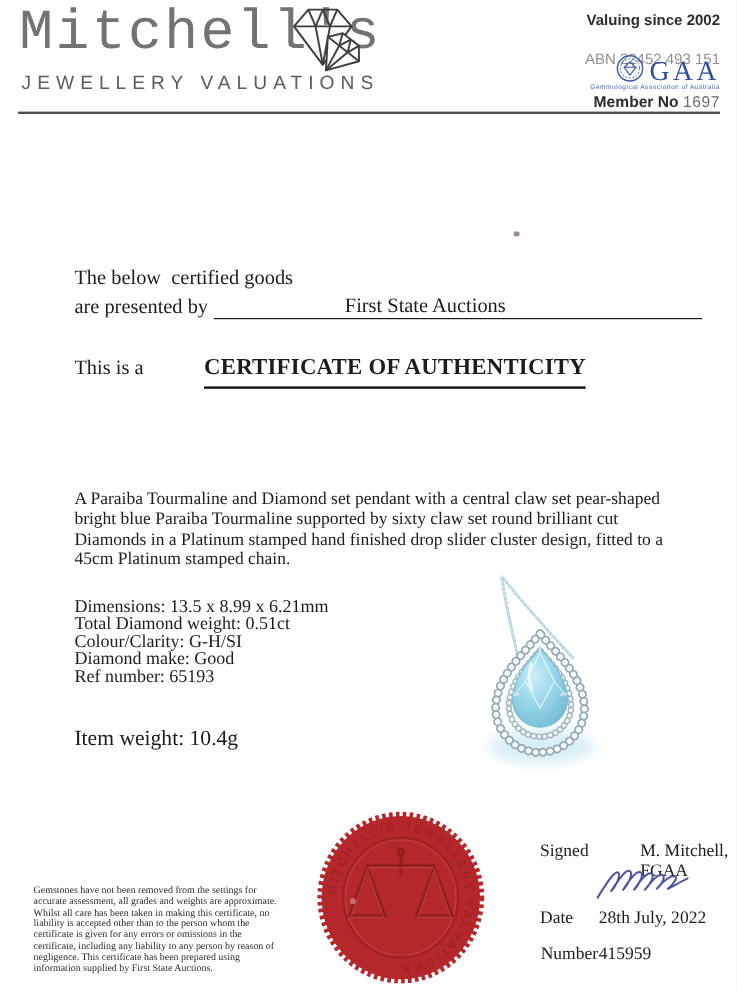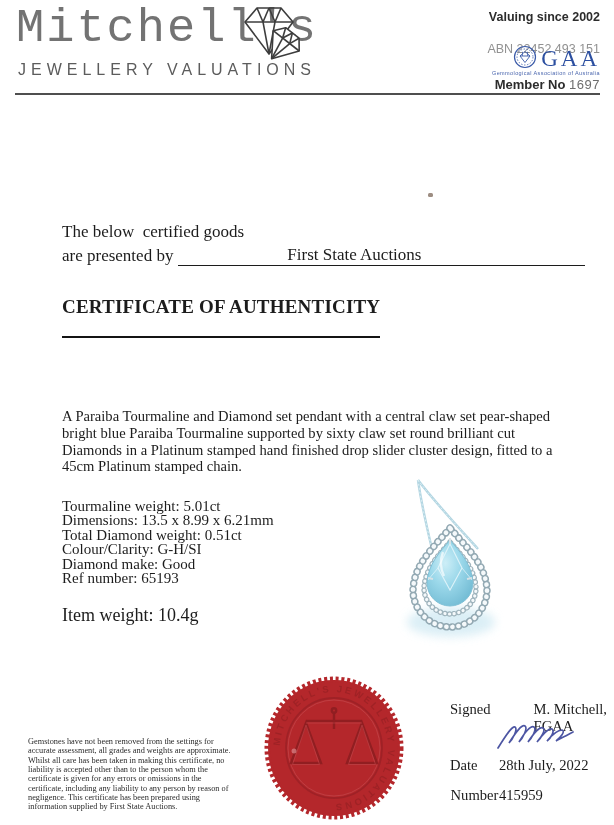--- a/index.html
+++ b/index.html
@@ -29,21 +29,21 @@
   .presented{position:absolute;left:62px;top:221px;font-size:17px;line-height:21px;}
   .presented-line1{white-space:pre;}
   .presented-line2{display:flex;align-items:flex-end;margin-top:2px;}
   .presenter-line{width:352px;border-bottom:1.8px solid #1c1c1c;text-align:center;
                   margin-left:5px;padding-right:55px;}
 
   
   .thisis{position:absolute;left:62px;top:296px;display:flex;align-items:baseline;}
   .lead-in{font-size:17px;width:108px;}
   .cert-title{font-weight:700;font-size:19px;letter-spacing:0.2px;
-              border-bottom:2.5px solid #141414;padding-bottom:18px;}
+              border-bottom:2.5px solid #141414;padding-bottom:4px;}
 
   
   .description{position:absolute;left:62px;top:408px;width:492px;font-size:14.6px;line-height:16.8px;}
   .details{position:absolute;left:62px;top:499px;font-size:15px;line-height:14.4px;}
   .item-weight{position:absolute;left:62px;top:605px;font-size:18px;}
 
   .photo{position:absolute;left:358px;top:452px;width:205px;height:205px;}
   .speck{position:absolute;left:428px;top:193px;width:5px;height:4px;background:#9d8d82;border-radius:1.5px;}
 
   
@@ -117,27 +117,27 @@
 
   <div class="presented">
     <div class="presented-line1">The below  certified goods</div>
     <div class="presented-line2">
       <span>are presented by</span>
       <span class="presenter-line">First State Auctions</span>
     </div>
   </div>
 
   <div class="thisis">
+    <span class="lead-in">This is a</span>
     <span class="cert-title">CERTIFICATE OF AUTHENTICITY</span>
   </div>
 
   <div class="description">A Paraiba Tourmaline and Diamond set pendant with a central claw set pear-shaped bright blue Paraiba Tourmaline supported by sixty claw set round brilliant cut Diamonds in a Platinum stamped hand finished drop slider cluster design, fitted to a 45cm Platinum stamped chain.</div>
 
   <div class="details">
-    <div>Tourmaline weight: 5.01ct</div>
     <div>Dimensions: 13.5 x 8.99 x 6.21mm</div>
     <div>Total Diamond weight: 0.51ct</div>
     <div>Colour/Clarity: G-H/SI</div>
     <div>Diamond make: Good</div>
     <div>Ref number: 65193</div>
   </div>
 
   <div class="item-weight">Item weight: 10.4g</div>
 
   <div class="photo">

